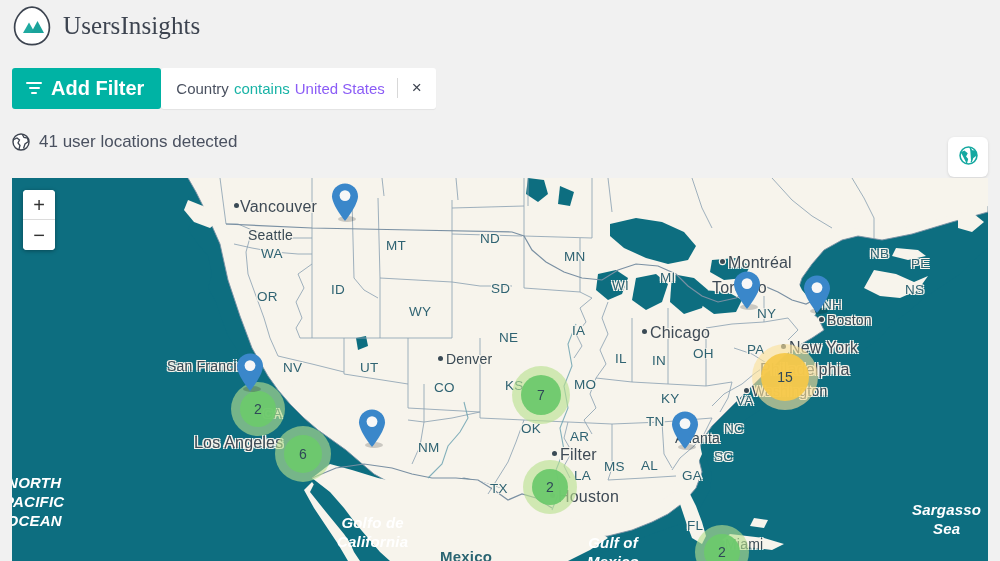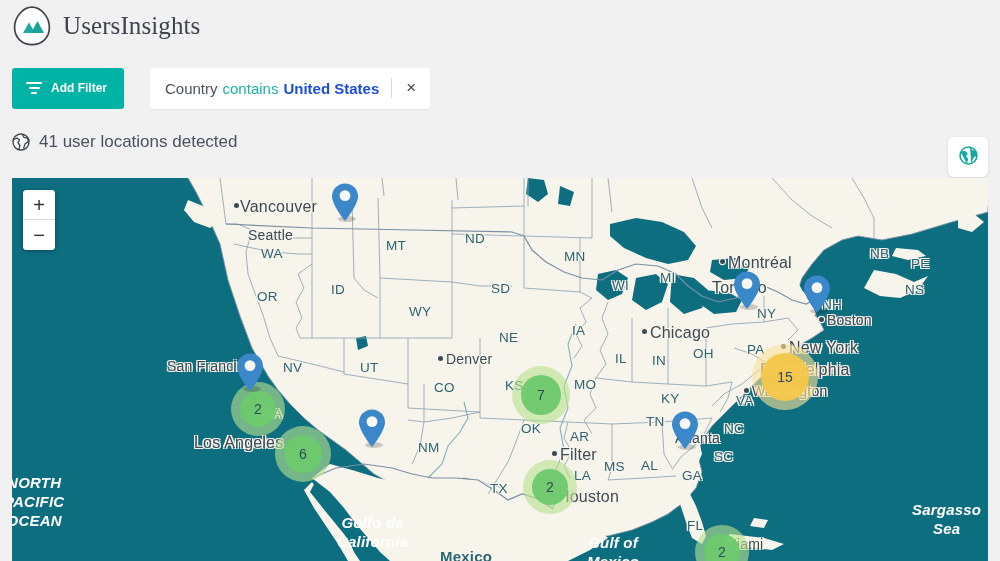--- a/index.html
+++ b/index.html
@@ -23,38 +23,38 @@
     font-size: 25px; color: #3d4450; letter-spacing: .1px;
     margin-left: 9px; white-space: nowrap;
   }
 
   
   .filterbar { display: flex; align-items: center; padding: 16px 0 0 12px; height: 56px; }
   .add-filter-btn {
     background: #00b3a4; color: #fff; border: none; border-radius: 3px;
     height: 41px; padding: 0 17px 0 14px;
     display: flex; align-items: center; gap: 9px;
-    font-size: 12px; font-weight: bold; cursor: pointer;
+    font-size: 20px; font-weight: bold; cursor: pointer;
     font-family: "Liberation Sans", sans-serif;
   }
   .funnel-icon { display: flex; flex-direction: column; align-items: center; gap: 2.5px; }
   .funnel-icon i { display: block; background: #fff; height: 2.5px; border-radius: 1px; }
   .funnel-icon i:nth-child(1) { width: 16px; }
   .funnel-icon i:nth-child(2) { width: 11px; }
   .funnel-icon i:nth-child(3) { width: 6px; }
 
   .filter-chip {
-    margin-left: 26px; background: #fff; border-radius: 3px;
+    margin-left: 0; background: #fff; border-radius: 3px;
     height: 41px; display: flex; align-items: center;
     padding: 0 0 0 15px; box-shadow: 0 1px 1px rgba(0,0,0,.06);
     font-size: 15px; color: #4a5160;
   }
   .chip-field { color: #4a5160; }
   .chip-op { color: #19b3a6; margin: 0 5px; }
-  .chip-val { color: #1d4ed8; font-weight: bold; }
+  .chip-val { color: #8b5cf6; }
   .chip-sep { width: 1px; height: 20px; background: #d8d8d8; margin: 0 0 0 12px; }
   .chip-close {
     width: 38px; height: 41px; display: flex; align-items: center; justify-content: center;
     color: #3d4450; font-size: 17px; cursor: pointer; background: none; border: none;
     font-family: "Liberation Sans", sans-serif;
   }
 
   
   .status-row { display: flex; align-items: center; padding: 20px 0 0 12px; height: 48px; }
   .globe-small { flex: 0 0 18px; width: 18px; height: 18px; }
@@ -351,21 +351,21 @@
       </g>
     </svg>
 
     <div class="zoom-ctl">
       <button class="zoom-btn top">+</button>
       <button class="zoom-btn">−</button>
     </div>
 
     <div id="label-layer">
         <div class="map-label state" style="left: 374px; top: 60px;">MT</div>
-        <div class="map-label state" style="left: 453px; top: 53px;">ND</div>
+        <div class="map-label state" style="left: 468px; top: 53px;">ND</div>
         <div class="map-label state" style="left: 479px; top: 103px;">SD</div>
         <div class="map-label state" style="left: 552px; top: 71px;">MN</div>
         <div class="map-label state" style="left: 600px; top: 100px;">WI</div>
         <div class="map-label state" style="left: 648px; top: 92px;">MI</div>
         <div class="map-label state" style="left: 319px; top: 104px;">ID</div>
         <div class="map-label state" style="left: 397px; top: 126px;">WY</div>
         <div class="map-label state" style="left: 245px; top: 111px;">OR</div>
         <div class="map-label state" style="left: 249px; top: 68px;">WA</div>
         <div class="map-label state" style="left: 271px; top: 182px;">NV</div>
         <div class="map-label state" style="left: 348px; top: 182px;">UT</div>

